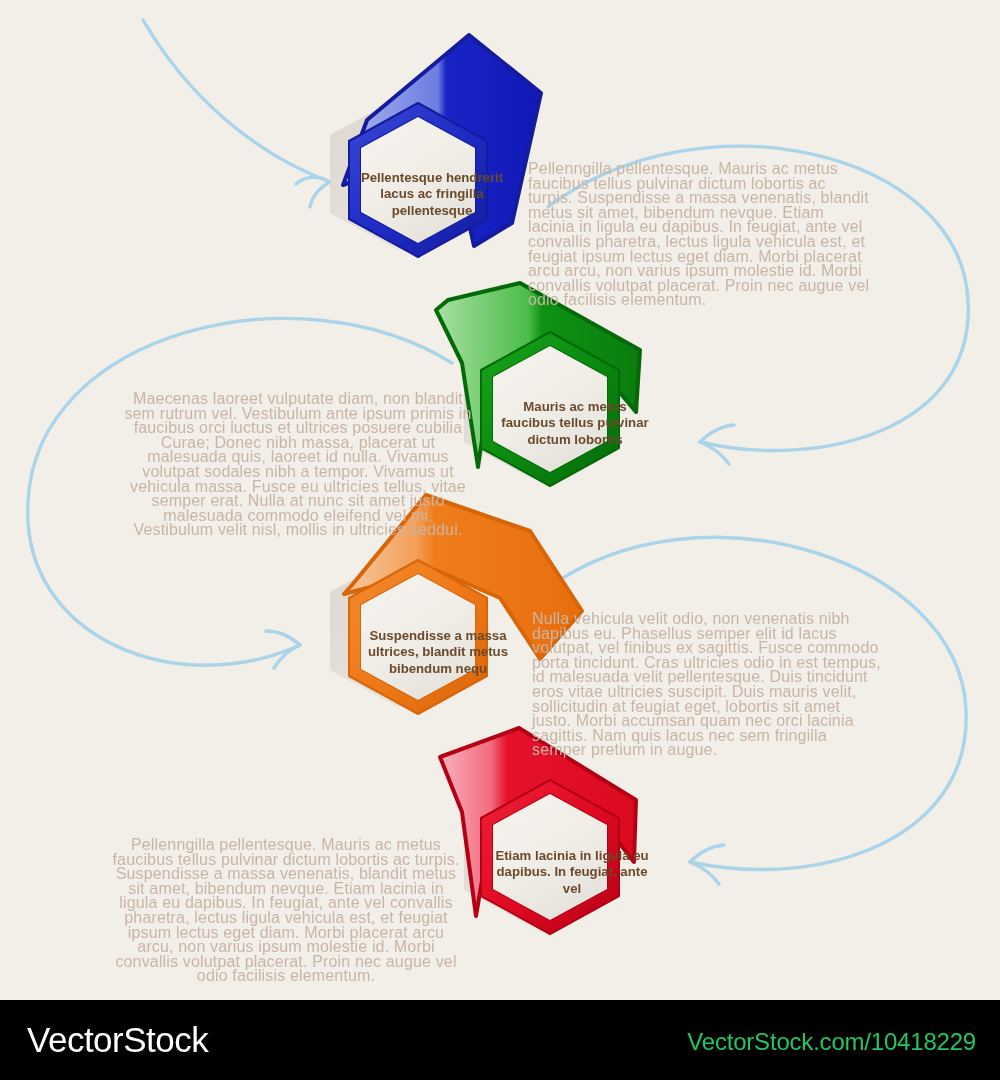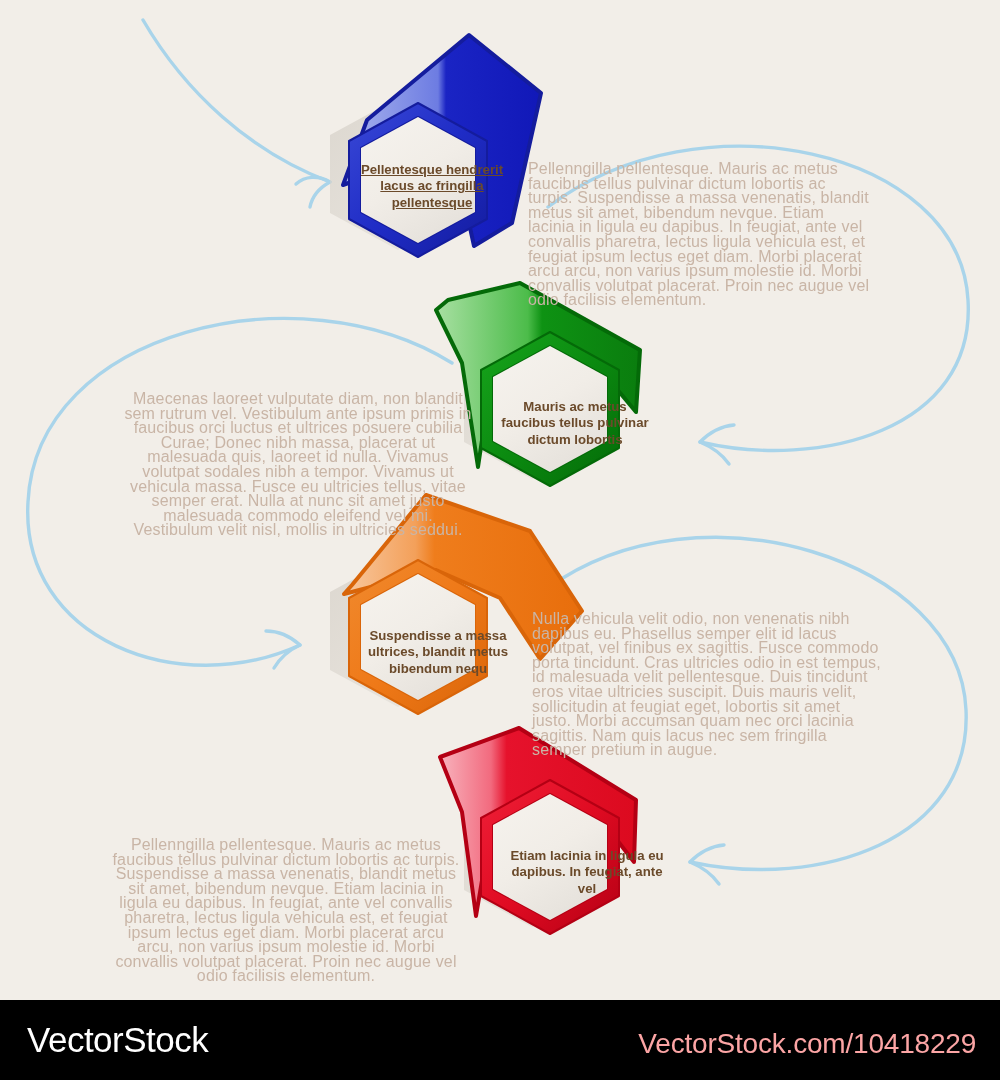--- a/index.html
+++ b/index.html
@@ -46,24 +46,24 @@
   
   .hexlabel {
     position: absolute;
     color: #6b4a2a;
     font-weight: bold;
     font-size: 13.2px;
     line-height: 16.4px;
     text-align: center;
     font-family: "Liberation Sans", sans-serif;
   }
-  .hexlabel.l1 { left: 352px; top: 162px; width: 160px; text-decoration: underline; }
+  .hexlabel.l1 { left: 352px; top: 170px; width: 160px; }
   .hexlabel.l2 { left: 495px; top: 399px; width: 160px; }
   .hexlabel.l3 { left: 355px; top: 628px; width: 166px; }
-  .hexlabel.l4 { left: 492px; top: 848px; width: 160px; padding-left: 15px; }
+  .hexlabel.l4 { left: 492px; top: 848px; width: 160px; }
 
   
   #watermark {
     position: absolute;
     left: 0;
     top: 1000px;
     width: 1000px;
     height: 104px;
     background: #000000;
   }
@@ -73,22 +73,22 @@
     top: 20px;
     color: #ffffff;
     font-size: 35px;
     font-family: "Liberation Sans", sans-serif;
     letter-spacing: -0.5px;
   }
   #wm-url {
     position: absolute;
     right: 24px;
     top: 28px;
-    color: #fca5a5;
-    font-size: 28px;
+    color: #22c55e;
+    font-size: 24px;
     font-family: "Liberation Sans", sans-serif;
     letter-spacing: -0.2px;
     margin-left: 40px;
   }
 </style>
 </head>
 <body>
 
 <div id="stage">
 

